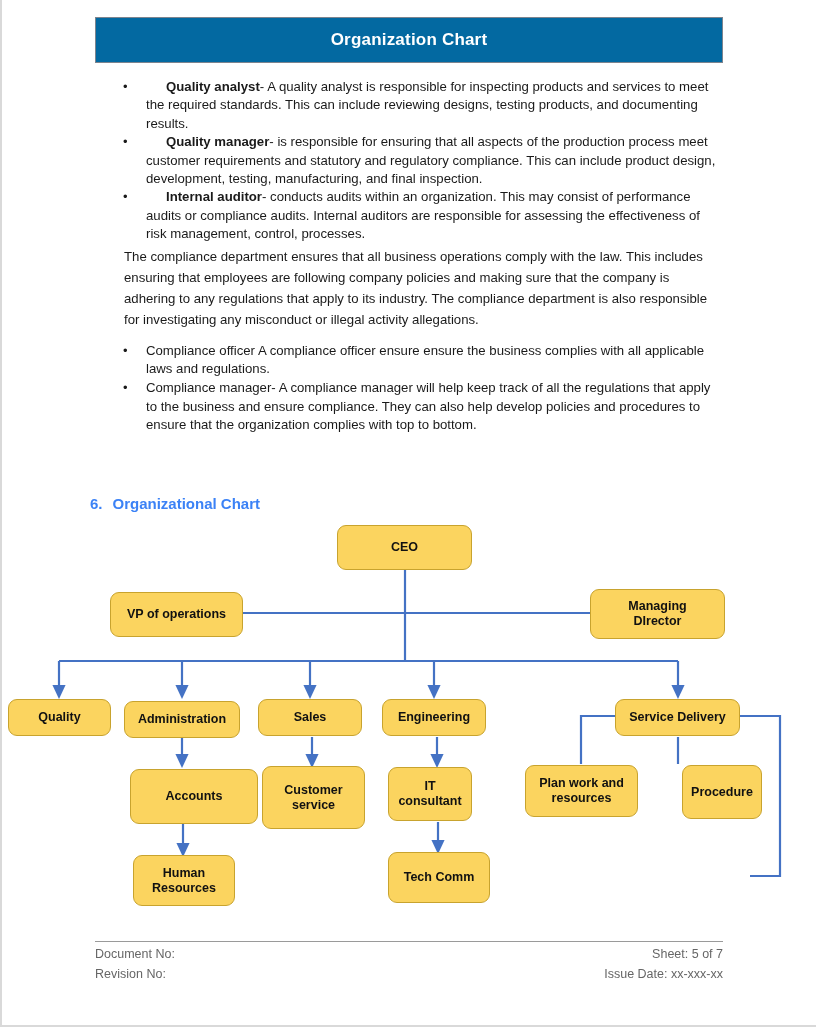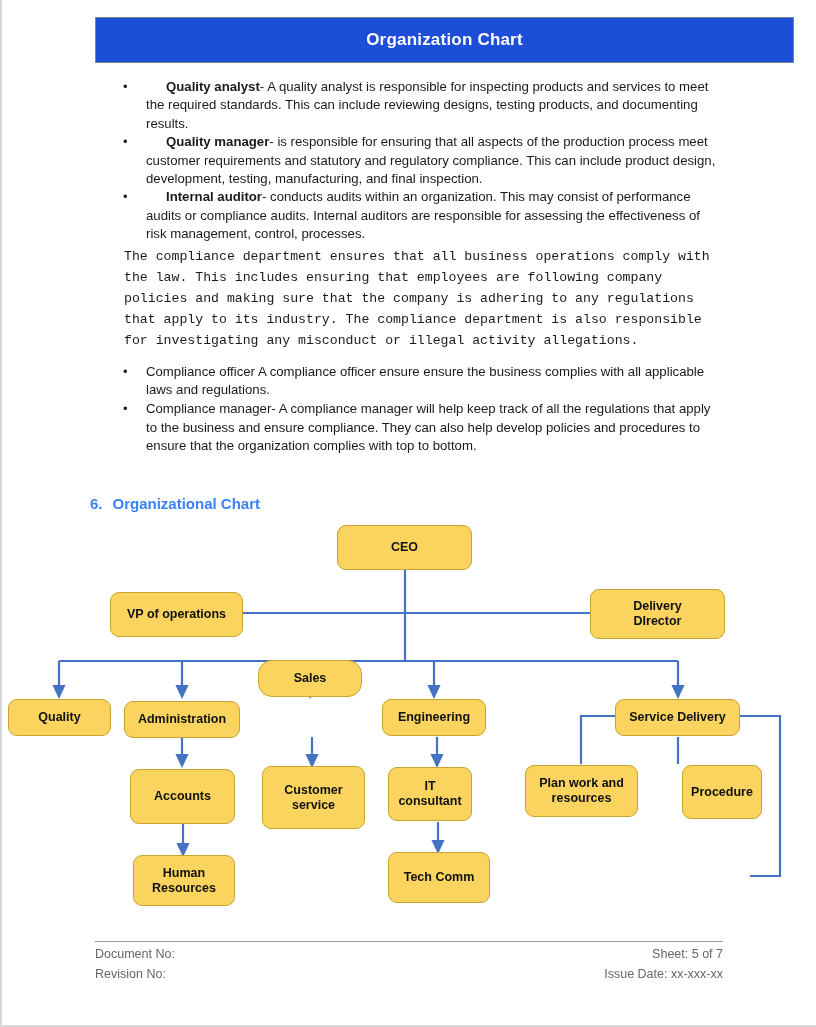--- a/index.html
+++ b/index.html
@@ -16,22 +16,22 @@
     position:absolute;left:0;top:0;width:2px;height:1027px;
     background:#d9d9d9;
   }
   .page-edge-bottom{
     position:absolute;left:0;bottom:0;width:816px;height:2px;
     background:#d9d9d9;
   }
 
   
   .banner{
-    position:absolute;left:95px;top:17px;width:699px;height:46px;
-    background:#1d4ed8;
+    position:absolute;left:95px;top:17px;width:628px;height:46px;
+    background:#0369a1;
     border:1px solid #7d848e;
     box-sizing:border-box;
     display:flex;align-items:center;justify-content:center;
   }
   .banner-title{
     color:#ffffff;font-size:17px;font-weight:bold;letter-spacing:.2px;
   }
 
   
   .content{
@@ -47,21 +47,21 @@
   }
   ul.bullets li::before{
     content:"\2022";
     position:absolute;left:-23px;top:0;font-size:13px;
   }
   .b-term{font-weight:bold;margin-left:20px;}
   .sec-head{
     font-weight:bold;font-size:13.2px;margin-top:2px;
   }
   .para{
-    margin-left:28px;margin-top:2px;line-height:21px;font-family:Liberation Mono, monospace;
+    margin-left:28px;margin-top:2px;line-height:21px;
   }
   ul.bullets2{
     margin:12px 0 0 0;padding:0 0 0 50px;list-style:none;
   }
   ul.bullets2 li{
     position:relative;margin-bottom:1px;
   }
   ul.bullets2 li::before{
     content:"\2022";
     position:absolute;left:-23px;top:0;font-size:13px;
@@ -189,41 +189,41 @@
   </svg>
 
   <div class="node" style="left:337px;top:525px;width:135px;height:45px;">
     <span>CEO</span>
   </div>
 
   <div class="node" style="left:110px;top:592px;width:133px;height:45px;">
     <span>VP of operations</span>
   </div>
   <div class="node" style="left:590px;top:589px;width:135px;height:50px;flex-direction:column;">
-    <span>Delivery</span>
+    <span>Managing</span>
     <span>DIrector</span>
   </div>
 
   <div class="node" style="left:8px;top:699px;width:103px;height:37px;">
     <span>Quality</span>
   </div>
   <div class="node" style="left:124px;top:701px;width:116px;height:37px;">
     <span>Administration</span>
   </div>
-  <div class="node" style="left:258px;top:660px;width:104px;height:37px;border-radius:14px;">
+  <div class="node" style="left:258px;top:699px;width:104px;height:37px;">
     <span>Sales</span>
   </div>
   <div class="node" style="left:382px;top:699px;width:104px;height:37px;">
     <span>Engineering</span>
   </div>
   <div class="node" style="left:615px;top:699px;width:125px;height:37px;">
     <span>Service Delivery</span>
   </div>
 
-  <div class="node" style="left:130px;top:769px;width:105px;height:55px;">
+  <div class="node" style="left:130px;top:769px;width:128px;height:55px;">
     <span>Accounts</span>
   </div>
   <div class="node" style="left:262px;top:766px;width:103px;height:63px;flex-direction:column;">
     <span>Customer</span>
     <span>service</span>
   </div>
   <div class="node" style="left:388px;top:767px;width:84px;height:54px;flex-direction:column;">
     <span>IT</span>
     <span>consultant</span>
   </div>

